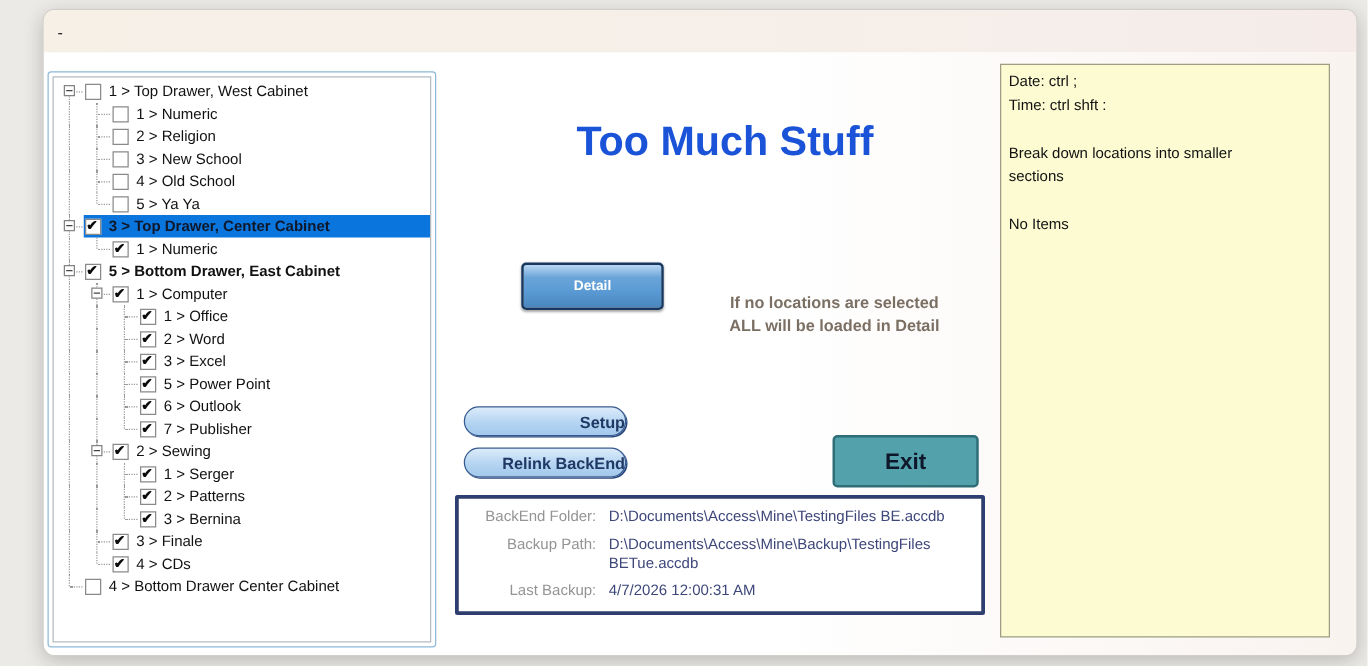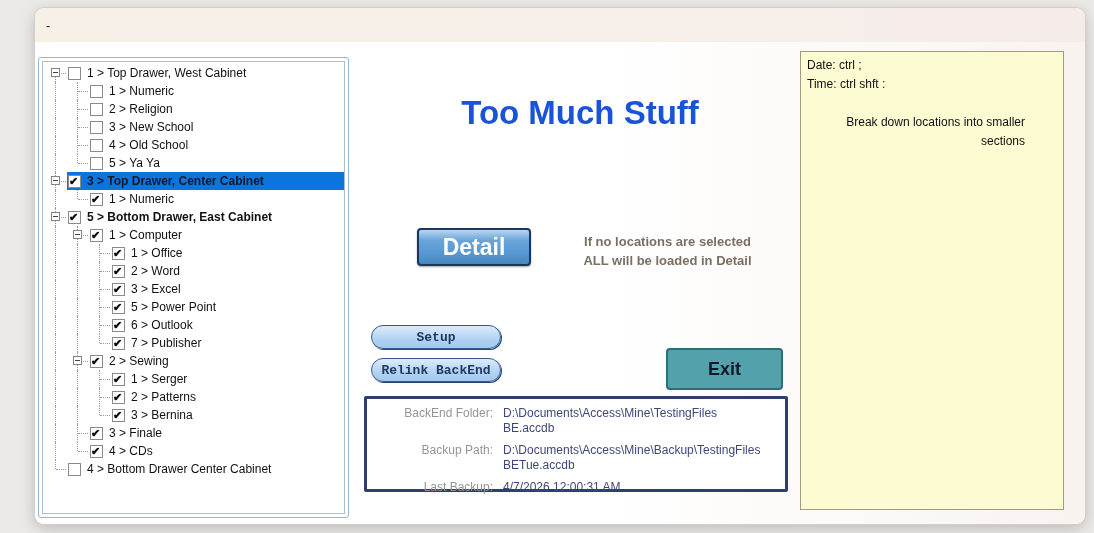--- a/index.html
+++ b/index.html
@@ -72,64 +72,64 @@
   .lbl.bold { font-weight:bold; }
   .rowsel.selected .lbl { color:#0f172a; font-weight:bold; }
 
   
   .app-title {
     position:absolute; left:375px; top:52px; width:340px; text-align:center;
     font-size:33px; font-weight:bold; color:#1a53d8; letter-spacing:0px;
     white-space:nowrap;
   }
   .btn-detail {
-    position:absolute; left:382px; top:186px; width:114px; height:38px;
+    position:absolute; left:382px; top:168px; width:114px; height:38px;
     background:linear-gradient(#b9d7f2 0%,#6aa4d9 30%,#5b9bd5 60%,#4a86bd 100%);
     border:2px solid #17375e; border-radius:4px;
-    color:#fff; font-weight:bold; font-size:23px; font-family:"Liberation Sans",sans-serif;
+    color:#fff; font-weight:bold; font-size:11px; font-family:"Liberation Sans",sans-serif;
     cursor:pointer; box-shadow:0 1px 2px rgba(0,0,0,.35);
   }
   .detail-note {
     position:absolute; left:520px; top:190px; width:225px; text-align:center;
     font-size:13px; font-weight:bold; color:#7b6f64; line-height:19px;
   }
   .btn-pill {
     position:absolute; left:336px; width:130px; height:24px;
     background:linear-gradient(#dcebfa 0%,#b4d4f2 55%,#a3c9ec 100%);
     border:1px solid #35588f; border-radius:12px;
-    color:#1f3864; font-weight:bold; font-size:13px; font-family:Liberation Mono, monospace;
-    cursor:pointer; box-shadow:1px 1px 0 #24457a;
+    color:#1f3864; font-weight:bold; font-size:13px; font-family:Liberation Sans, sans-serif;
+    cursor:pointer; box-shadow:1px 1px 0 #24457a;text-align:right;
   }
   .btn-setup { top:283px; }
   .btn-relink { top:316px; }
   .btn-exit {
     position:absolute; left:631px; top:306px; width:117px; height:42px;
     background:#53a2ab; border:2px solid #2e6e78; border-radius:4px;
     color:#0f172a; font-weight:bold; font-size:18px; font-family:"Liberation Sans",sans-serif;
     cursor:pointer;
   }
 
   
   .backend-panel {
     position:absolute; left:329px; top:354px; width:424px; height:96px;
     border:3px solid #2e3e6e; background:#fff; border-radius:2px;
-    padding:7px 22px; font-size:12px;
+    padding:7px 6px; font-size:12px;
   }
   .b-row { display:flex; margin-bottom:7px; line-height:15px; }
   .b-label { width:104px; flex:0 0 104px; text-align:right; color:#949494; margin-right:10px; }
   .b-value { color:#3e477a; width:300px; }
 
   
   .notes-panel {
     position:absolute; left:765px; top:9px; width:264px; height:459px;
     background:#fcfbd2; border:1px solid #9d9d85; padding:4px 6px;
     font-size:12px; color:#111; line-height:19px;
   }
   .note-line { min-height:19px; }
-  .note-wrap { max-width:218px;text-align:right; }
+  .note-wrap { max-width:218px; }
 </style>
 </head>
 <body>
 
 <div class="window">
   <div class="titlebar">
     <span>-</span>
   </div>
   <div class="content">
 
@@ -364,16 +364,17 @@
         <div class="b-value">4/7/2026 12:00:31 AM</div>
       </div>
     </div>
 
     <div class="notes-panel">
       <div class="note-line">Date: ctrl ;</div>
       <div class="note-line">Time: ctrl shft :</div>
       <div class="note-line"></div>
       <div class="note-line note-wrap">Break down locations into smaller sections</div>
       <div class="note-line"></div>
+      <div class="note-line">No Items</div>
     </div>
 
   </div>
 </div>
 
 </body></html>

